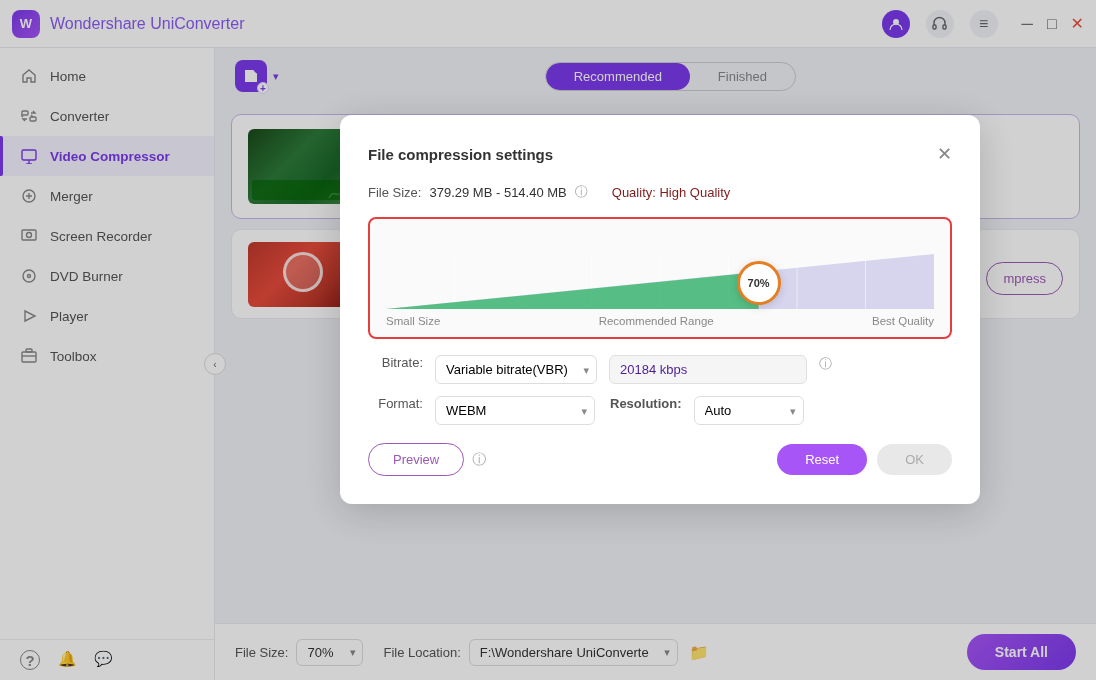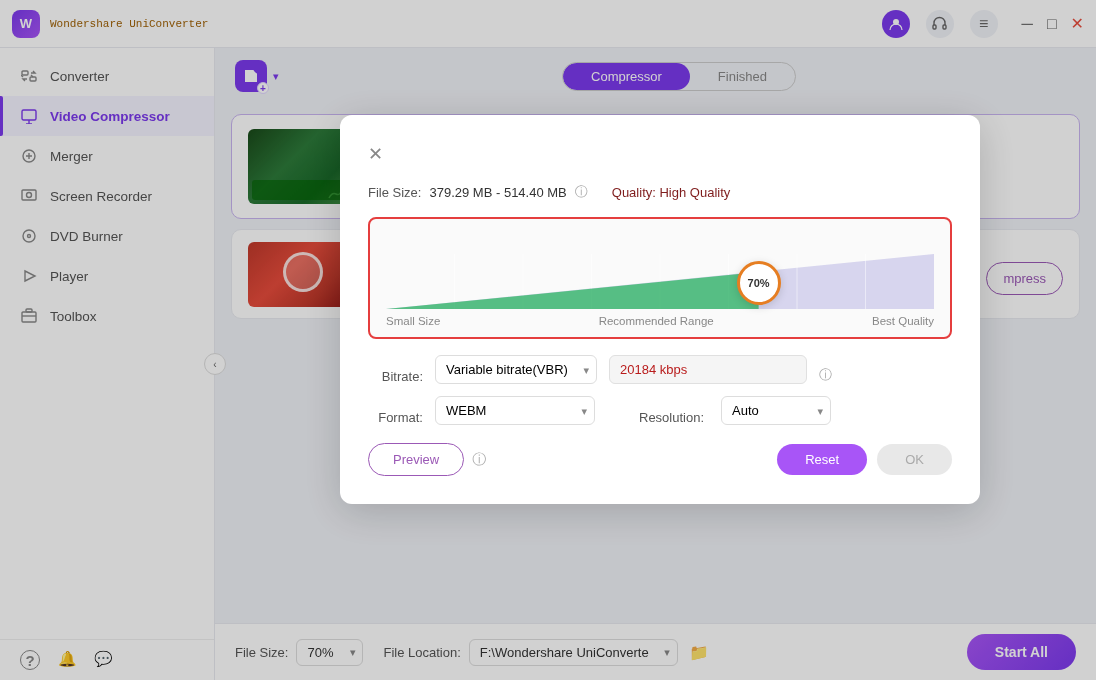--- a/index.html
+++ b/index.html
@@ -1,21 +1,21 @@
 <!DOCTYPE html>
 <html><head>
   <meta charset="utf-8">
   <style>
     * { box-sizing: border-box; margin: 0; padding: 0; }
     body { font-family: -apple-system, BlinkMacSystemFont, 'Segoe UI', sans-serif; background: #f0f2f7; width: 1096px; height: 680px; overflow: hidden; display: flex; flex-direction: column; }
 
     
     .titlebar { background: #fff; height: 48px; display: flex; align-items: center; padding: 0 12px; border-bottom: 1px solid #e8eaf0; flex-shrink: 0; }
     .app-icon { width: 28px; height: 28px; background: linear-gradient(135deg, #7c3aed, #a855f7); border-radius: 8px; margin-right: 10px; display: flex; align-items: center; justify-content: center; color: white; font-size: 14px; font-weight: bold; }
-    .app-title { font-size: 11px; color: #a16207; flex: 1; font-family: Liberation Mono, monospace; }
+    .app-title { font-size: 16px; color: #8b5cf6; flex: 1; }
     .titlebar-icons { display: flex; gap: 16px; align-items: center; }
     .titlebar-icon { width: 28px; height: 28px; border-radius: 50%; display: flex; align-items: center; justify-content: center; cursor: pointer; }
     .titlebar-icon.avatar { background: #7c3aed; color: white; font-size: 13px; }
     .titlebar-icon.headset { background: #f0f2f7; color: #666; font-size: 14px; }
     .window-controls { display: flex; gap: 14px; margin-left: 8px; align-items: center; }
     .win-ctrl { cursor: pointer; color: #666; font-size: 16px; line-height: 1; }
 
     
     .main { display: flex; flex: 1; overflow: hidden; }
 
@@ -78,21 +78,21 @@
 
     .file-size-row { display: flex; align-items: center; gap: 8px; margin-bottom: 16px; font-size: 13px; color: #555; }
     .info-icon { color: #aaa; font-size: 13px; cursor: pointer; }
 
     
     .slider-container { border: 2px solid #e53e3e; border-radius: 8px; padding: 20px 16px 10px; margin-bottom: 16px; position: relative; background: #fafafa; }
     .slider-track { position: relative; height: 60px; }
     .slider-labels { display: flex; justify-content: space-between; font-size: 11.5px; color: #888; margin-top: 6px; }
 
     
-    .field-row { display: flex; align-items: flex-end; gap: 12px; margin-bottom: 12px; font-size: 13px; color: #555; }
+    .field-row { display: flex; align-items: flex-start; gap: 12px; margin-bottom: 12px; font-size: 13px; color: #555; }
     .field-label { min-width: 55px; text-align: right; }
     .field-select { border: 1px solid #ddd; border-radius: 6px; padding: 6px 28px 6px 10px; font-size: 13px; background: white; appearance: none; cursor: pointer; min-width: 160px; }
     .field-input { border: 1px solid #ddd; border-radius: 6px; padding: 6px 10px; font-size: 13px; background: #f8f8f8; color: #aaa; min-width: 100px; }
     .resolution-select { min-width: 110px; }
 
     
     .modal-footer { display: flex; align-items: center; justify-content: space-between; margin-top: 18px; }
     .preview-btn { background: white; border: 1.5px solid #9b59b6; color: #9b59b6; border-radius: 20px; padding: 8px 24px; font-size: 13px; cursor: pointer; }
     .help-icon { color: #aaa; font-size: 14px; cursor: pointer; margin-left: 8px; }
     .modal-right-btns { display: flex; gap: 10px; }
@@ -128,20 +128,28 @@
       <span class="win-ctrl" style="color:#e74c3c;">✕</span>
     </div>
   </div>
 </div>
 
 <div class="main">
 
   <div class="sidebar" style="position:relative;">
     <div class="sidebar-collapse">‹</div>
 
+    <div class="sidebar-item">
+      <span class="s-icon">
+        <svg width="16" height="16" viewBox="0 0 16 16" fill="none" stroke="#888" stroke-width="1.4">
+            <path d="M2 7L8 2l6 5v7H10v-4H6v4H2V7z"></path>
+          </svg>
+      </span>
+      <span>Home</span>
+    </div>
 
     <div class="sidebar-item">
       <span class="s-icon">
         <svg width="16" height="16" viewBox="0 0 16 16" fill="none" stroke="#888" stroke-width="1.4">
             <rect x="1" y="3" width="6" height="4" rx="1"></rect>
             <rect x="9" y="9" width="6" height="4" rx="1"></rect>
             <path d="M10 5h4l-2-2m-2 4l2 2"></path>
             <path d="M6 11H2l2 2m-2-4l-2-2"></path>
           </svg>
       </span>
@@ -228,21 +236,21 @@
               <path d="M10 2v4h4" fill="none" stroke="white" stroke-width="1"></path>
               <rect x="5" y="7" width="6" height="1.2" rx="0.6" fill="white"></rect>
               <rect x="7.4" y="5" width="1.2" height="6" rx="0.6" fill="white"></rect>
             </svg>
           <div class="add-icon-plus">+</div>
         </div>
         <span style="color:#7c3aed;font-size:11px;">▾</span>
       </button>
 
       <div class="tab-group">
-        <button class="tab-btn active">Compressor</button>
+        <button class="tab-btn active">Recommended</button>
         <button class="tab-btn">Finished</button>
       </div>
     </div>
 
     <div class="video-list">
 
       <div class="video-card" style="border-color:#c8b4f0;">
         <div class="video-thumb">
           <div class="thumb-img">
             <svg width="30" height="20" viewBox="0 0 30 20" fill="none">
@@ -318,20 +326,21 @@
       </div>
       <button class="start-all-btn">Start All</button>
     </div>
 
   </div>
 </div>
 
 <div style="position:fixed;top:0;left:0;right:0;bottom:0;background:rgba(0,0,0,0.18);z-index:100;pointer-events:all;">
   <div class="modal">
     <div class="modal-header">
+      <span class="modal-title">File compression settings</span>
       <button class="modal-close">✕</button>
     </div>
 
     <div class="file-size-row">
       <span>File Size:</span>
       <span style="color:#333;font-weight:500;">379.29 MB - 514.40 MB</span>
       <span class="info-icon">ⓘ</span>
       <span style="margin-left: 16px; color: #7f1d1d; font-weight: 500;">Quality: High Quality</span>
     </div>
 
@@ -363,32 +372,32 @@
       </div>
     </div>
 
     <div class="field-row">
       <span class="field-label">Bitrate:</span>
       <div class="select-wrap">
         <select class="field-select">
           <option>Variable bitrate(VBR)</option>
         </select>
       </div>
-      <input type="text" class="field-input" value="20184 kbps" readonly="" style="background: rgb(245, 245, 245); color: #b91c1c; border: 1px solid rgb(224, 224, 224);">
+      <input type="text" class="field-input" value="20184 kbps" readonly="" style="background: rgb(245, 245, 245); color: #4c1d95; border: 1px solid rgb(224, 224, 224);">
       <span class="info-icon">ⓘ</span>
     </div>
 
     <div class="field-row">
       <span class="field-label">Format:</span>
       <div class="select-wrap">
         <select class="field-select">
           <option>WEBM</option>
         </select>
       </div>
-      <span style="margin-left:32px;min-width:70px;">Resolution:</span>
+      <span style="margin-left:3px;min-width:70px;font-weight:bold;">Resolution:</span>
       <div class="select-wrap">
         <select class="field-select resolution-select">
           <option>Auto</option>
         </select>
       </div>
     </div>
 
     <div class="modal-footer">
       <div style="display:flex;align-items:center;">
         <button class="preview-btn">Preview</button>

